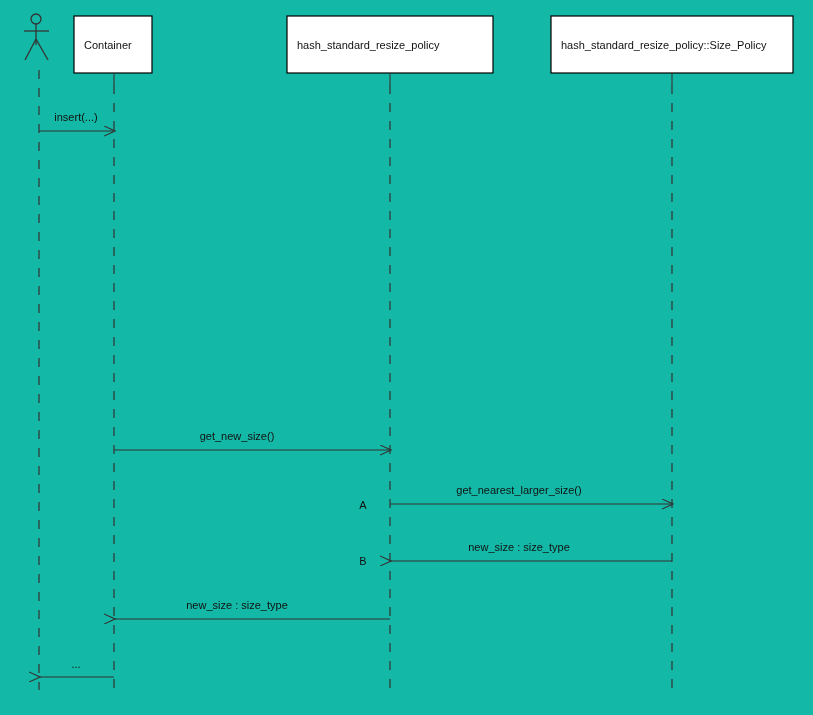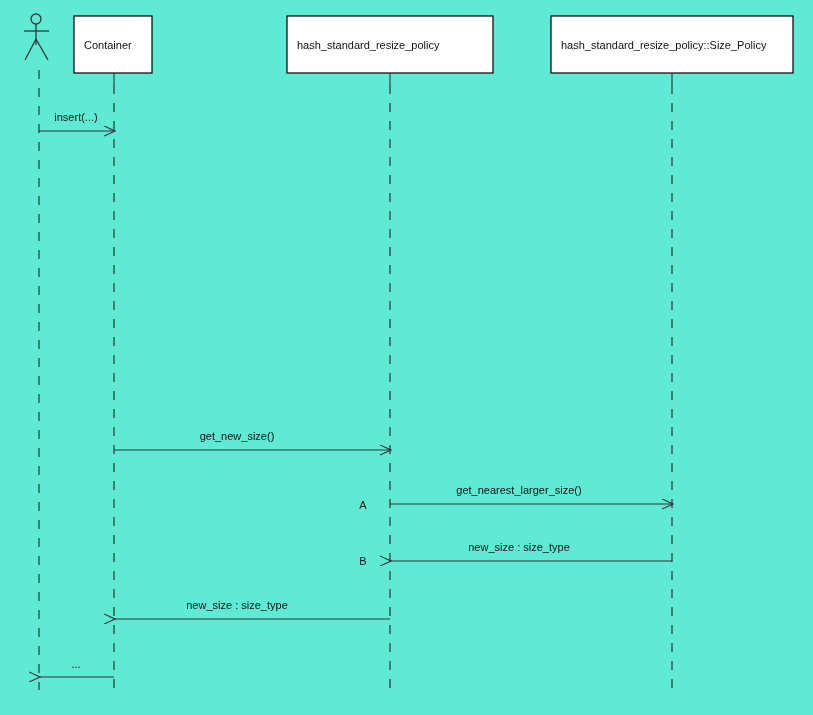--- a/index.html
+++ b/index.html
@@ -4,21 +4,21 @@
 <style>
   html, body {
     margin: 0;
     padding: 0;
     background: #ffffff;
   }
   #canvas {
     position: relative;
     width: 813px;
     height: 715px;
-    background: #5eead4;
+    background: #14b8a6;
     font-family: "Liberation Sans", sans-serif;
     overflow: hidden;
   }
   #diagram-svg {
     position: absolute;
     left: 0;
     top: 0;
   }
   .lifeline-label {
     font-family: "Liberation Sans", sans-serif;

